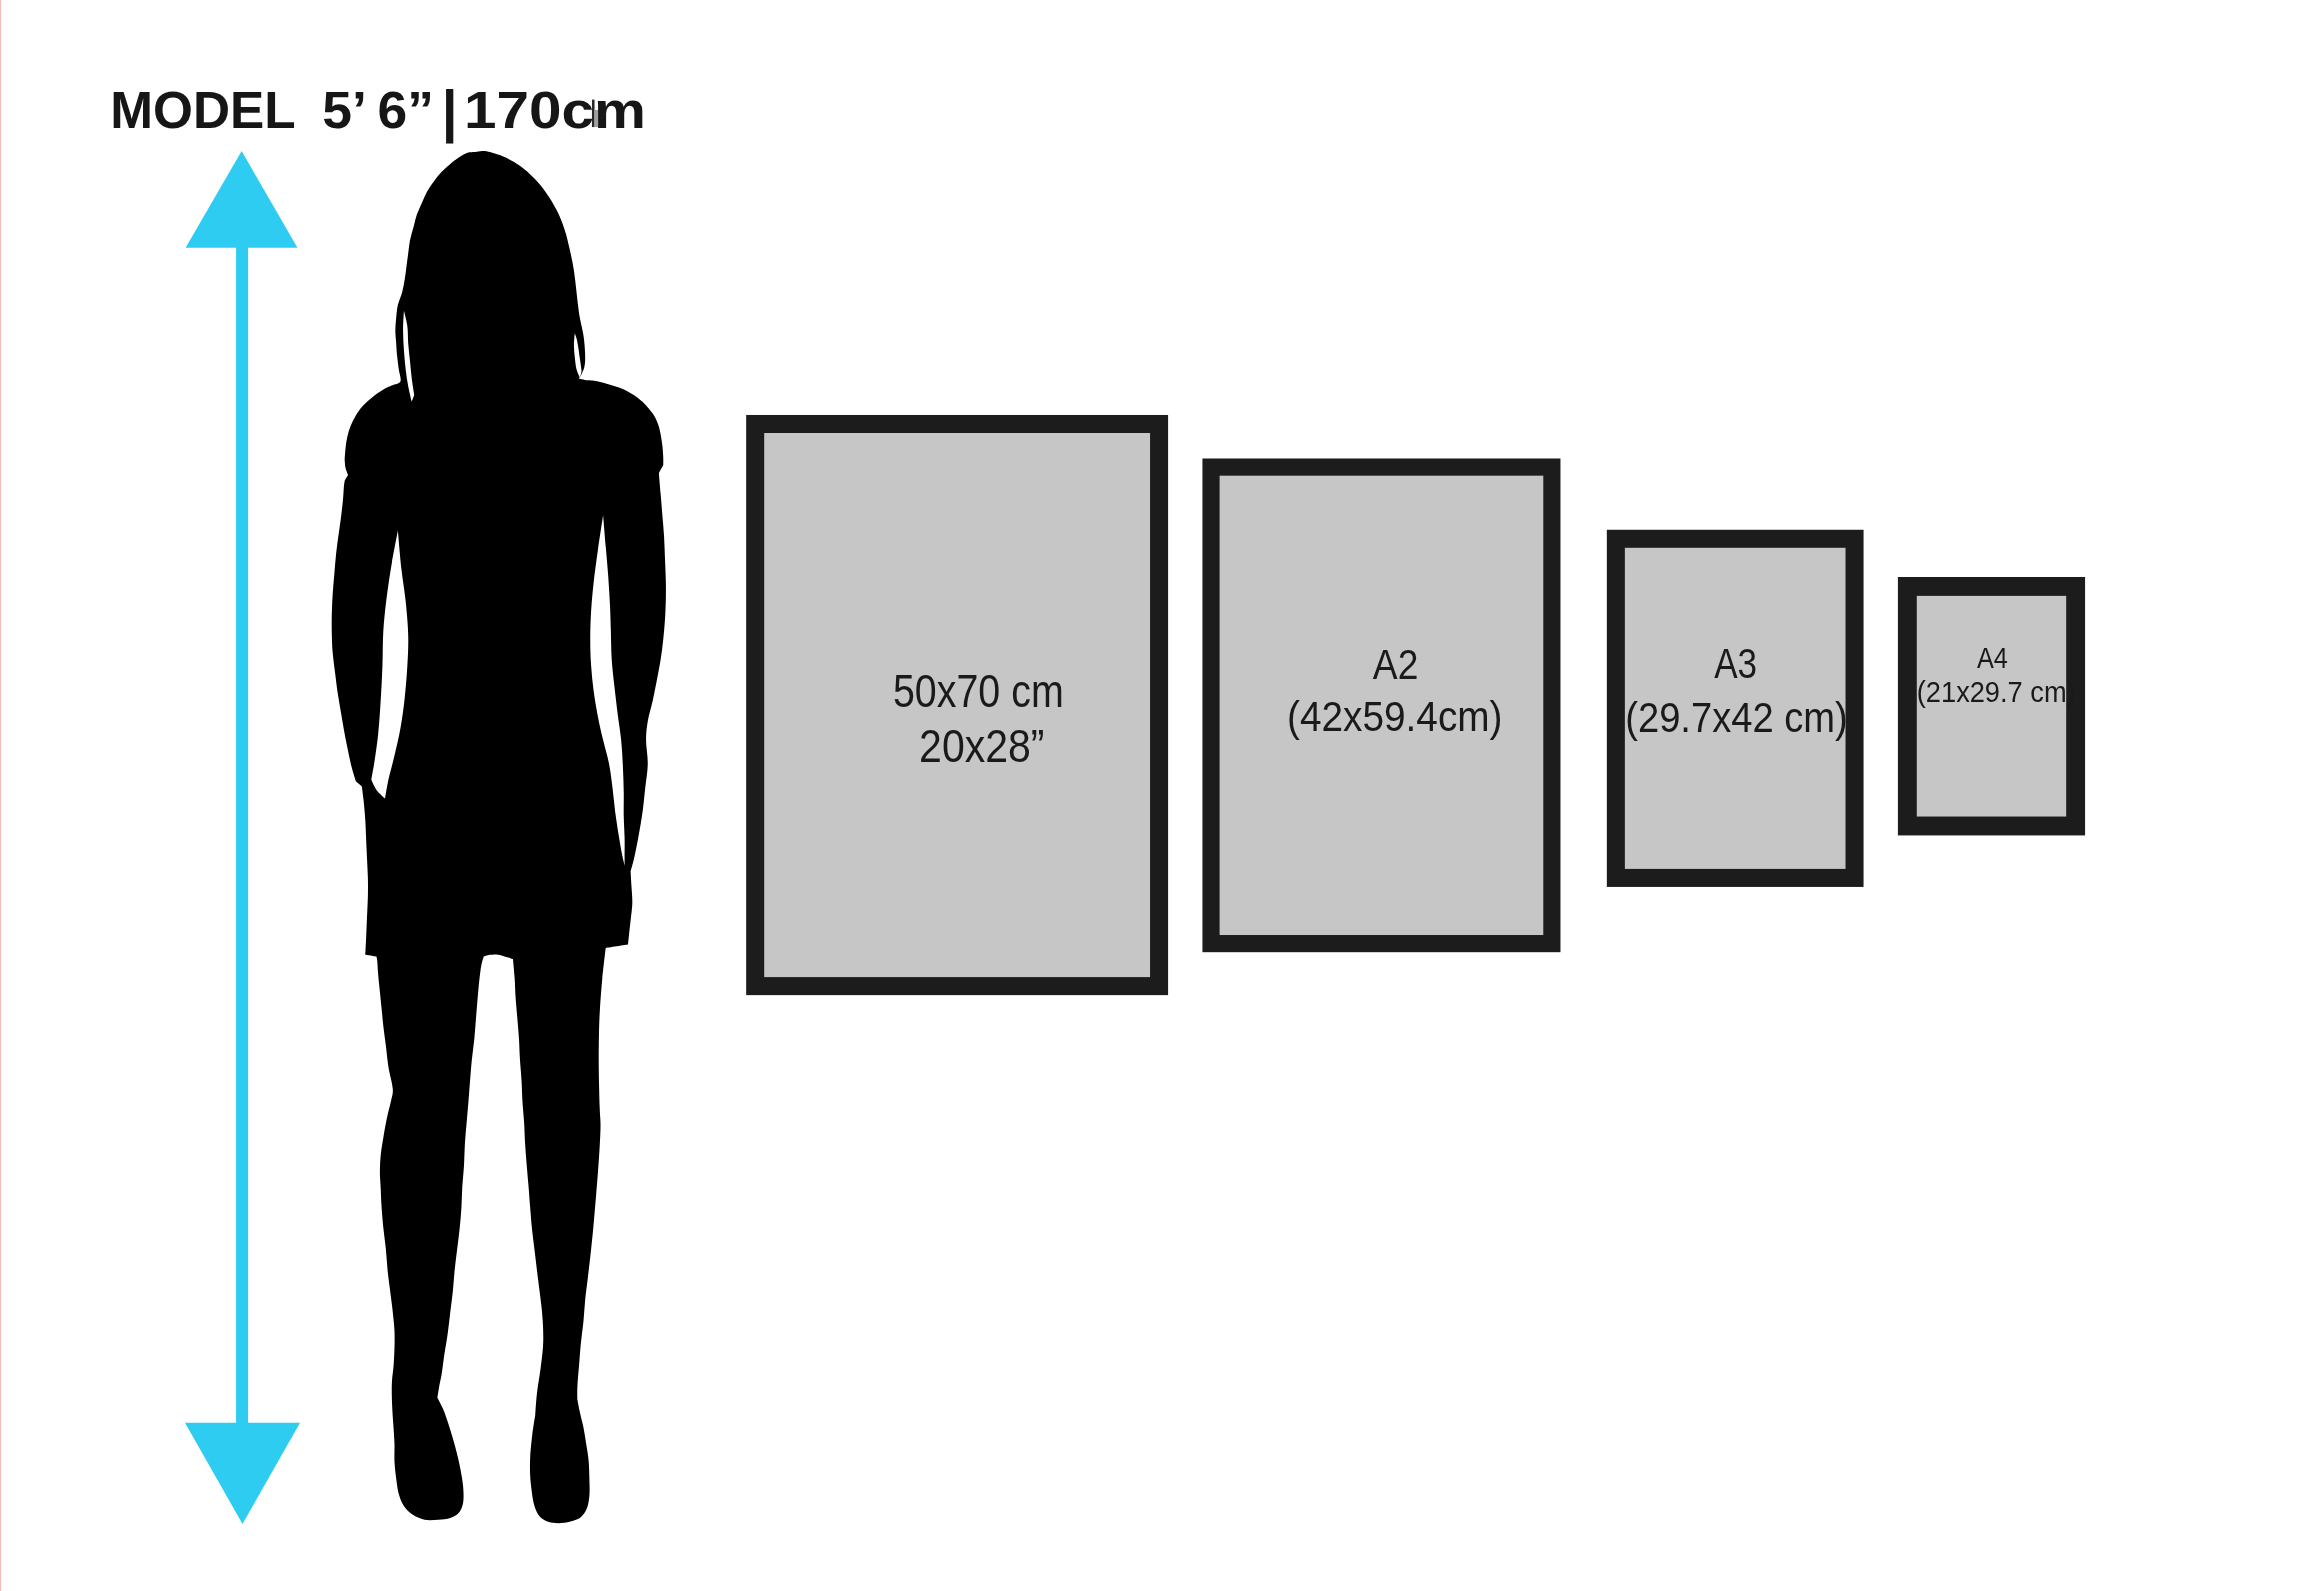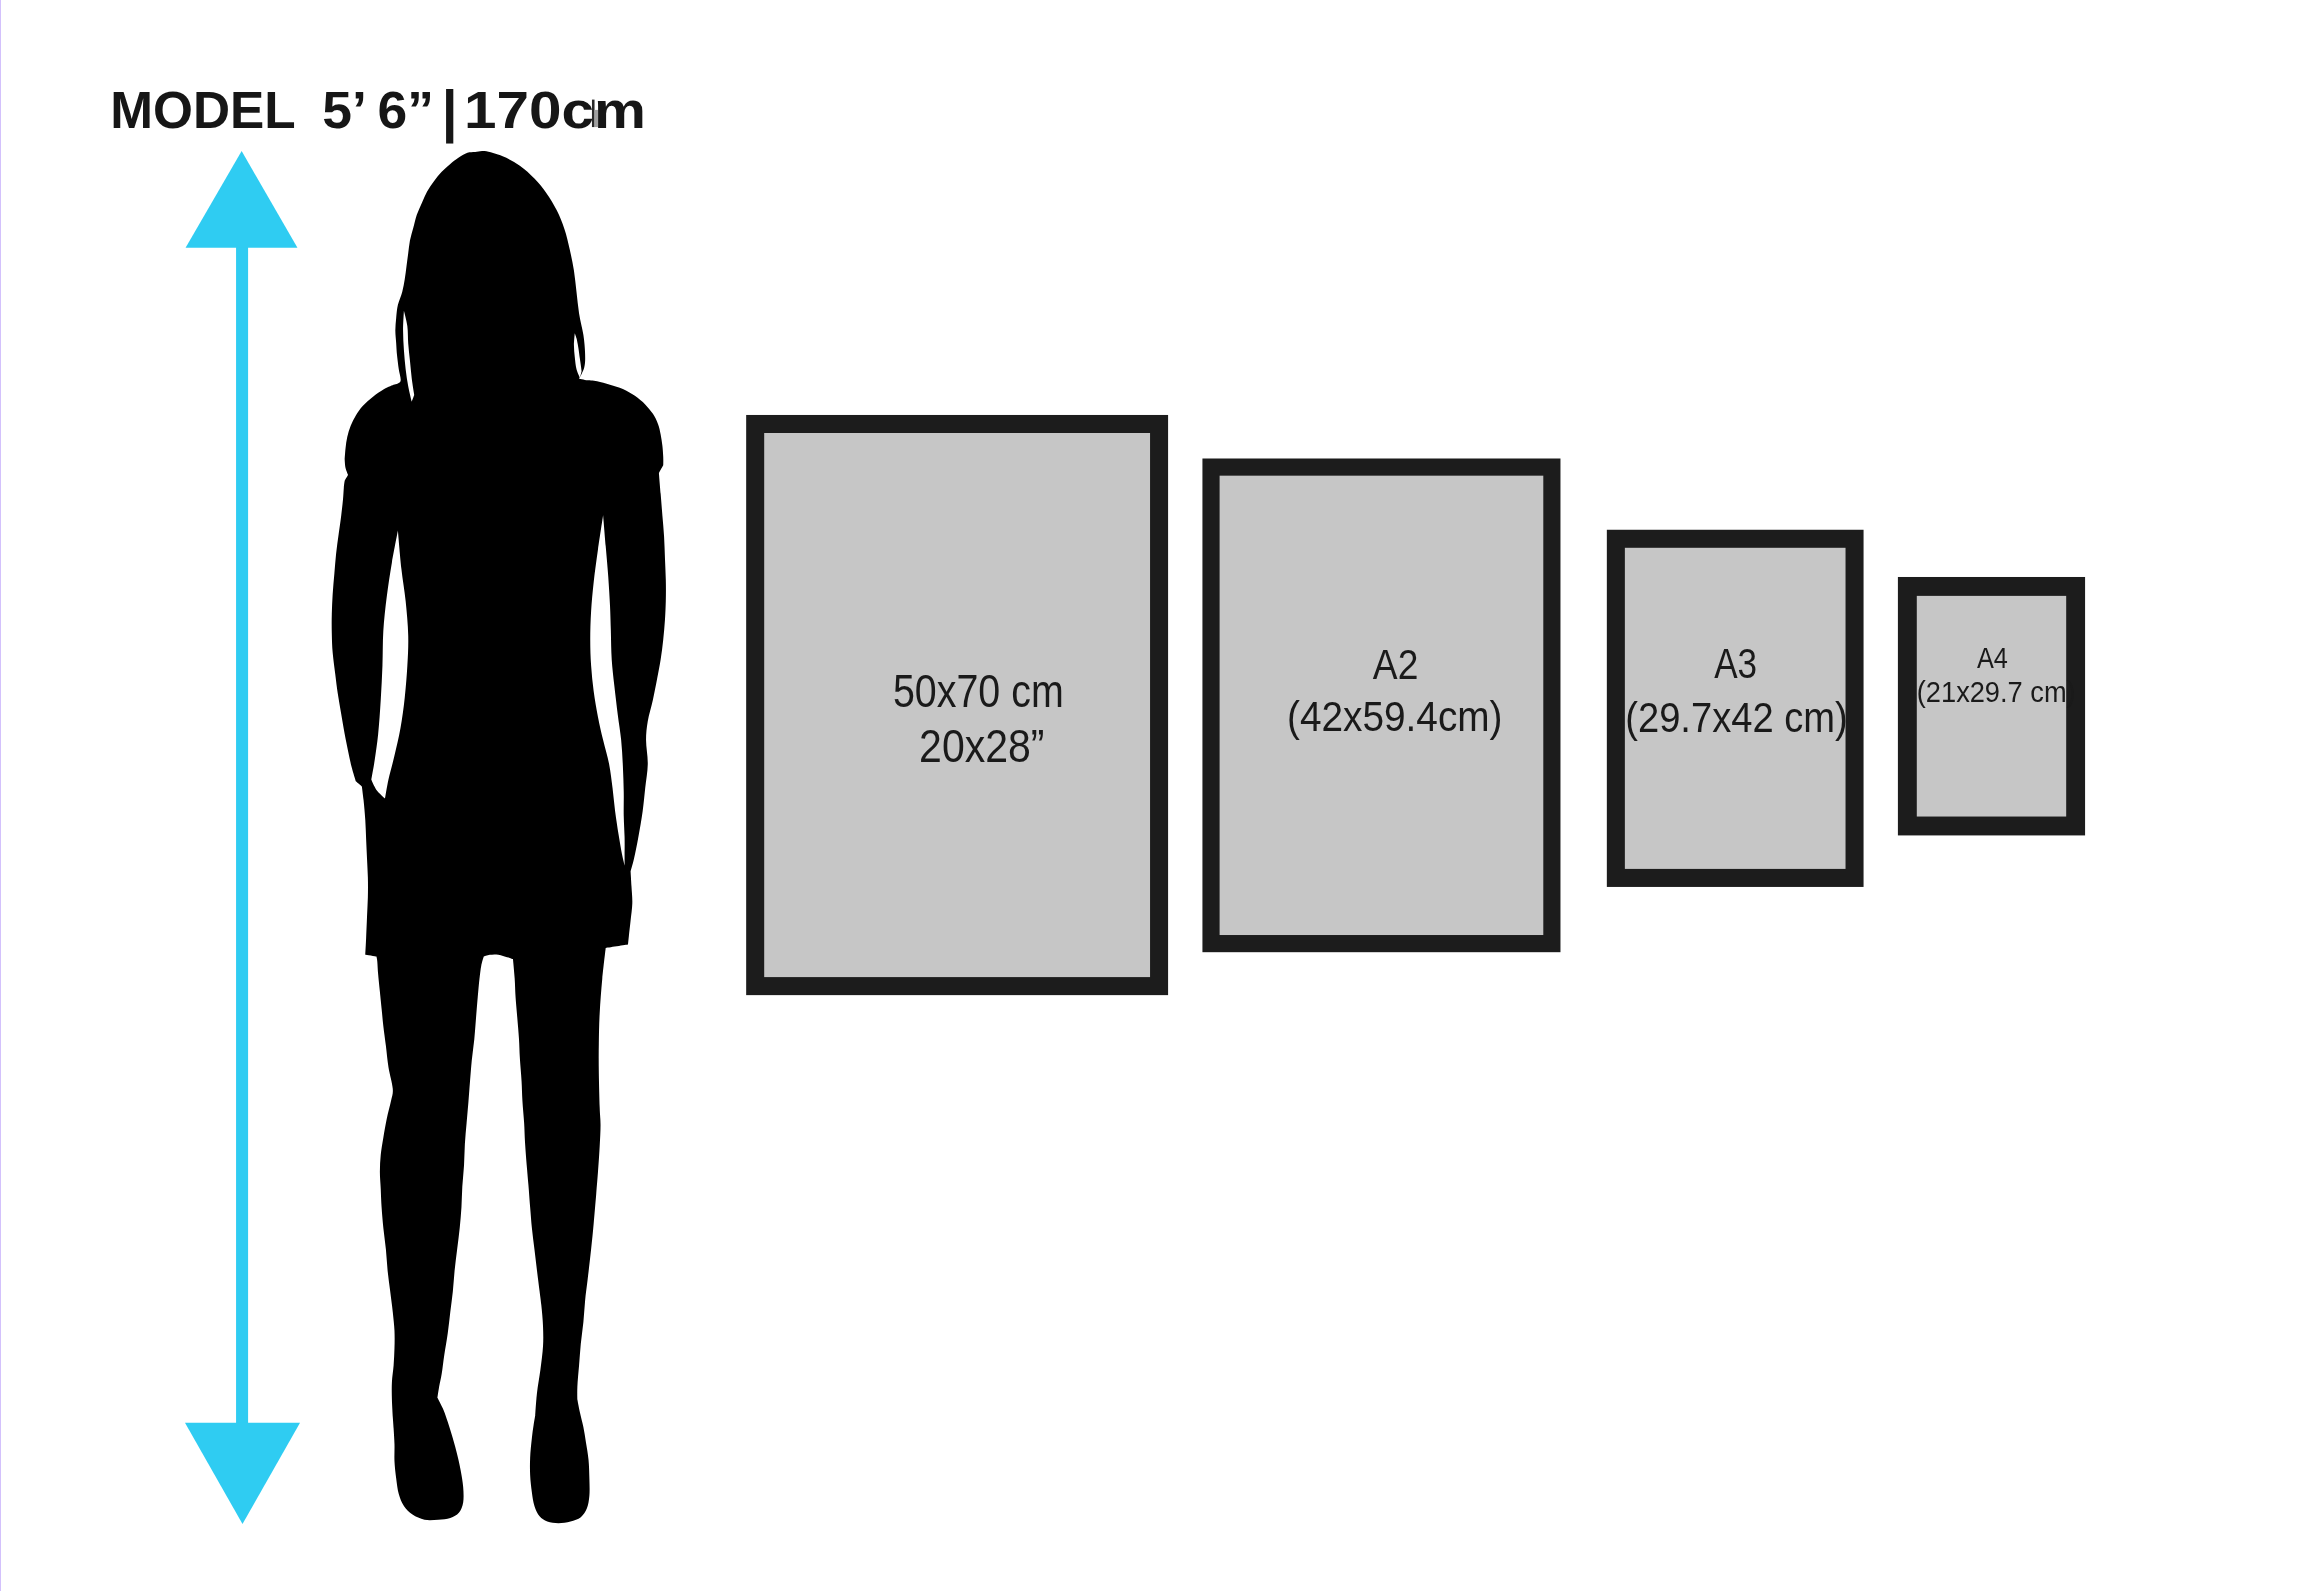--- a/index.html
+++ b/index.html
@@ -1,16 +1,16 @@
 <!DOCTYPE html>
 <html style="font-size:13.7px"><head>
 <meta charset="utf-8">
 <style>
   html,body{margin:0;padding:0;background:#ffffff;}
-  #stage{position:relative;width:2259px;height:1591px;background:#8b5cf6;overflow:hidden;
+  #stage{position:relative;width:2259px;height:1591px;background:#ef4444;overflow:hidden;
          font-family:"Liberation Sans", sans-serif;}
   svg{display:block;}
 </style>
 </head>
 <body>
 <div id="stage">
 <svg width="2319" height="1591" viewBox="0 0 2700 1853">
 
   <rect x="0" y="0" width="2700" height="1853" fill="#ffffff"></rect>
 

